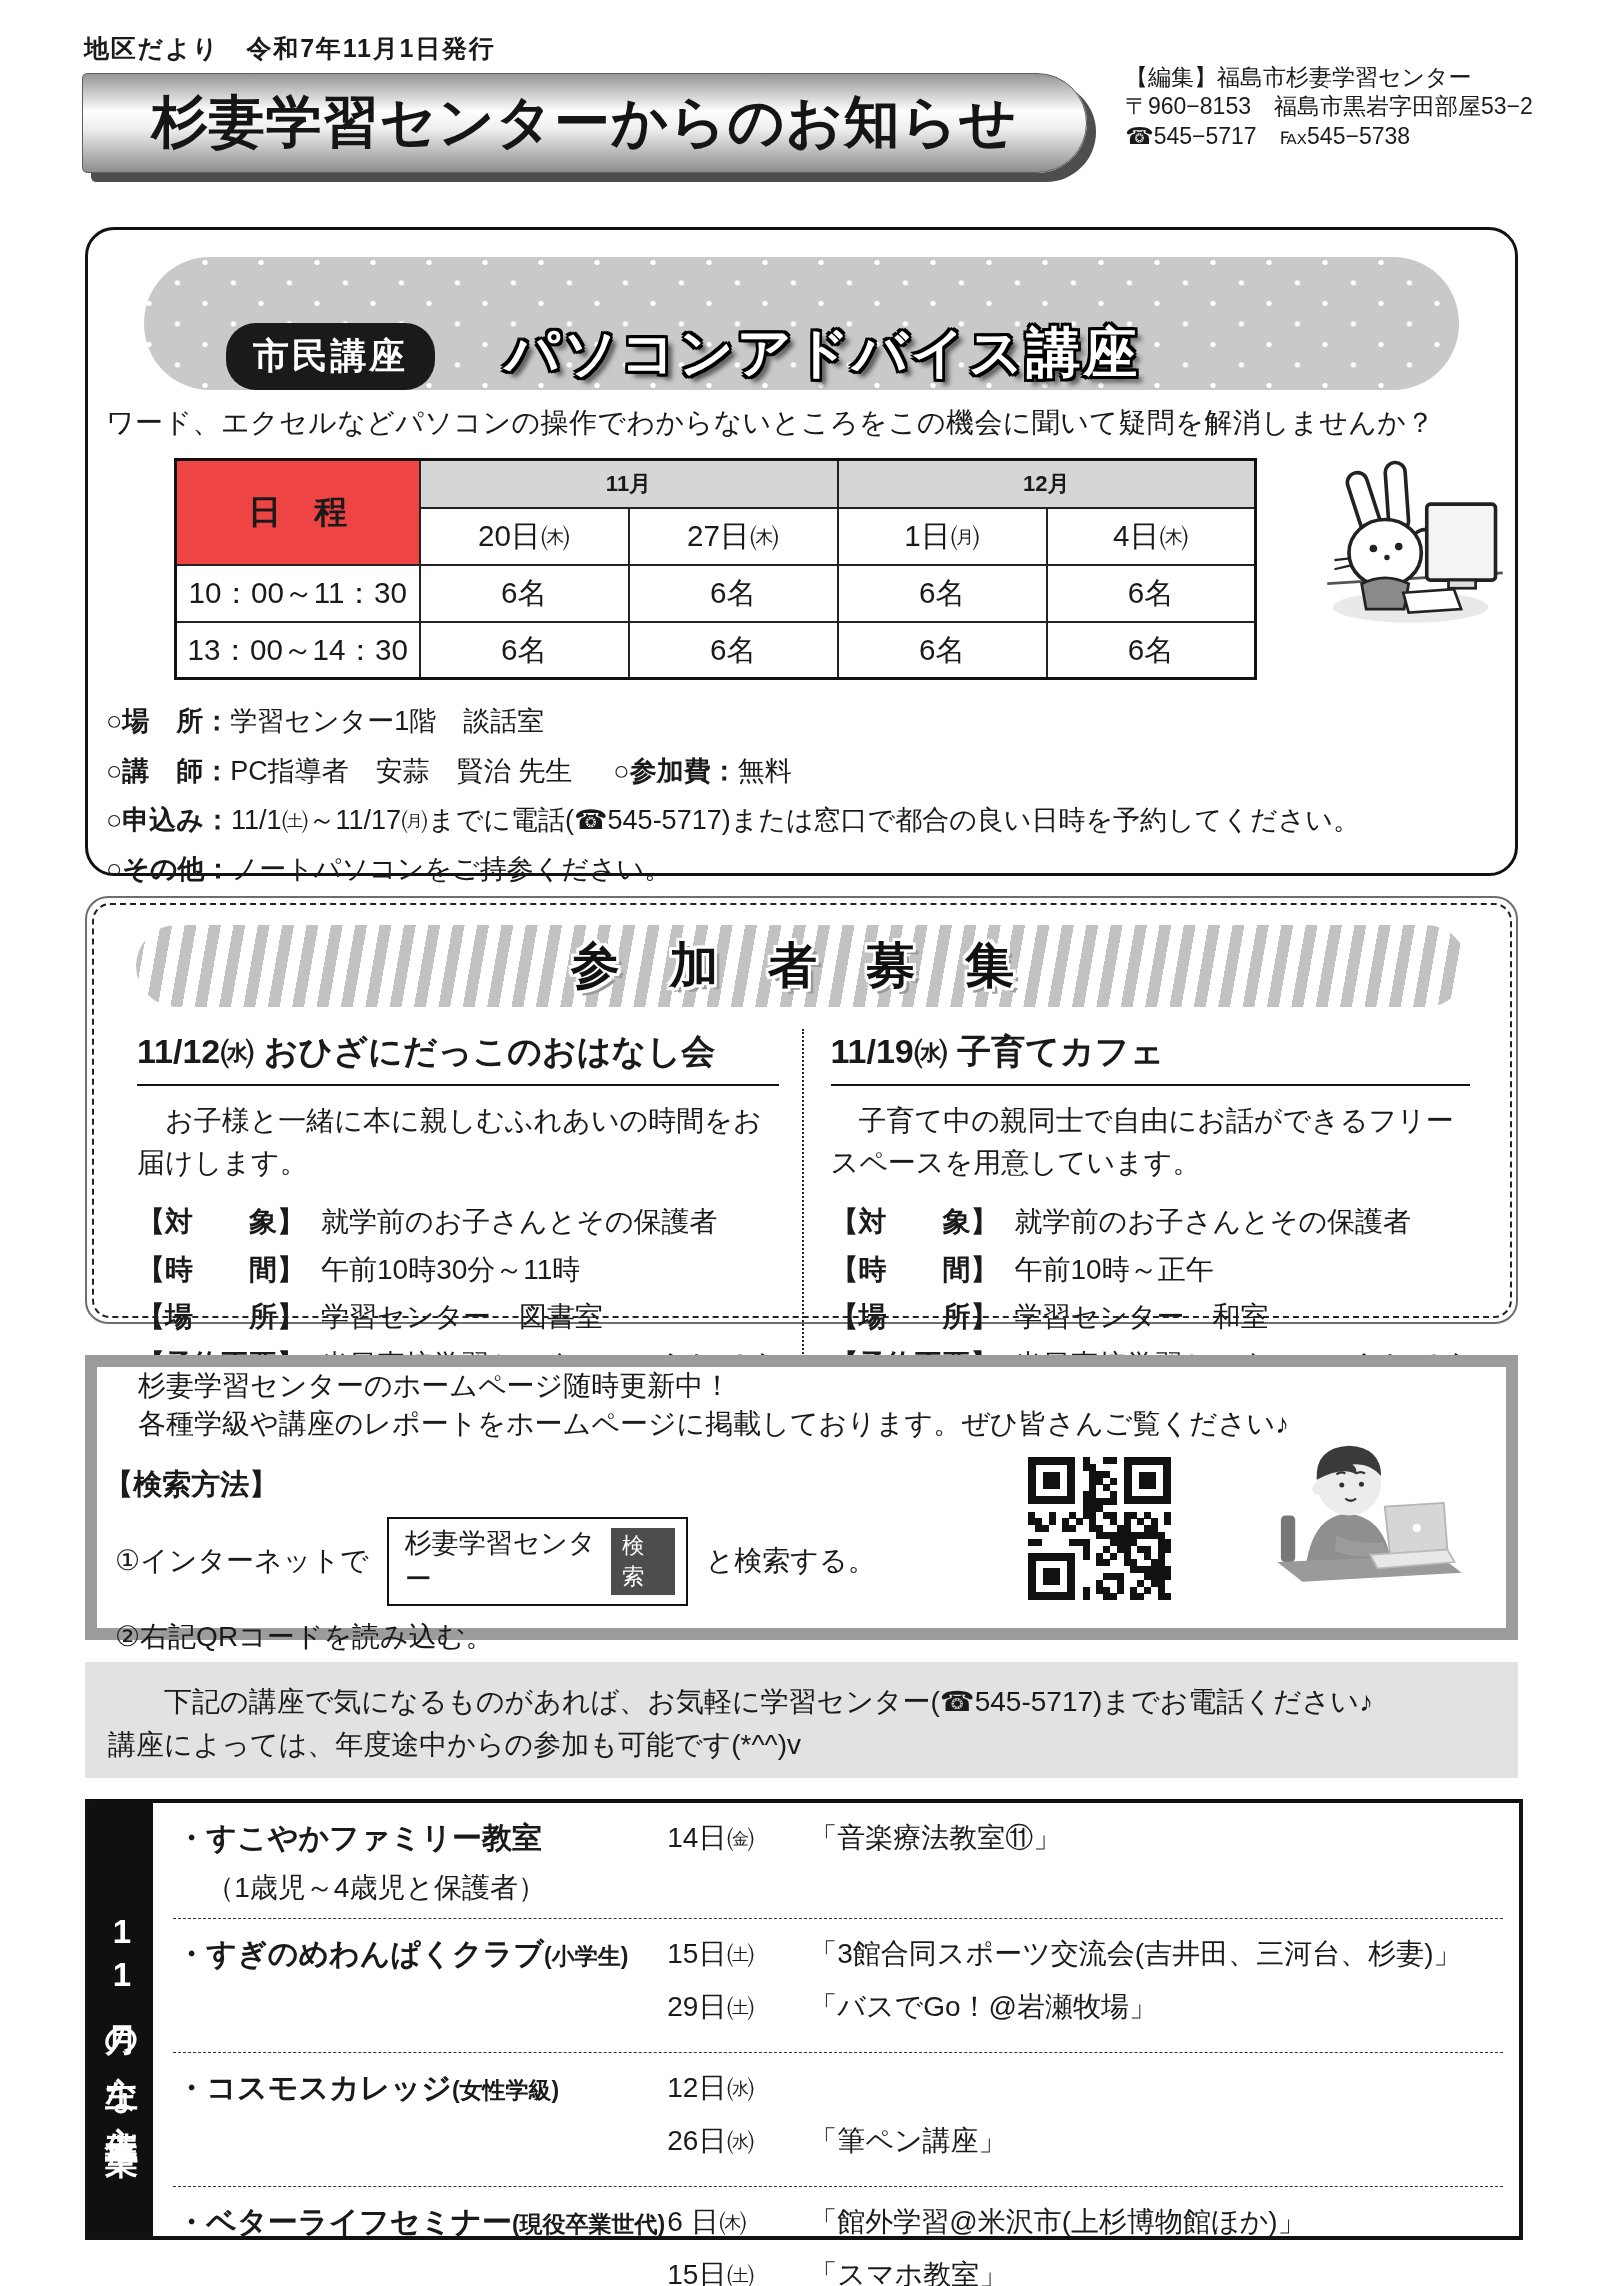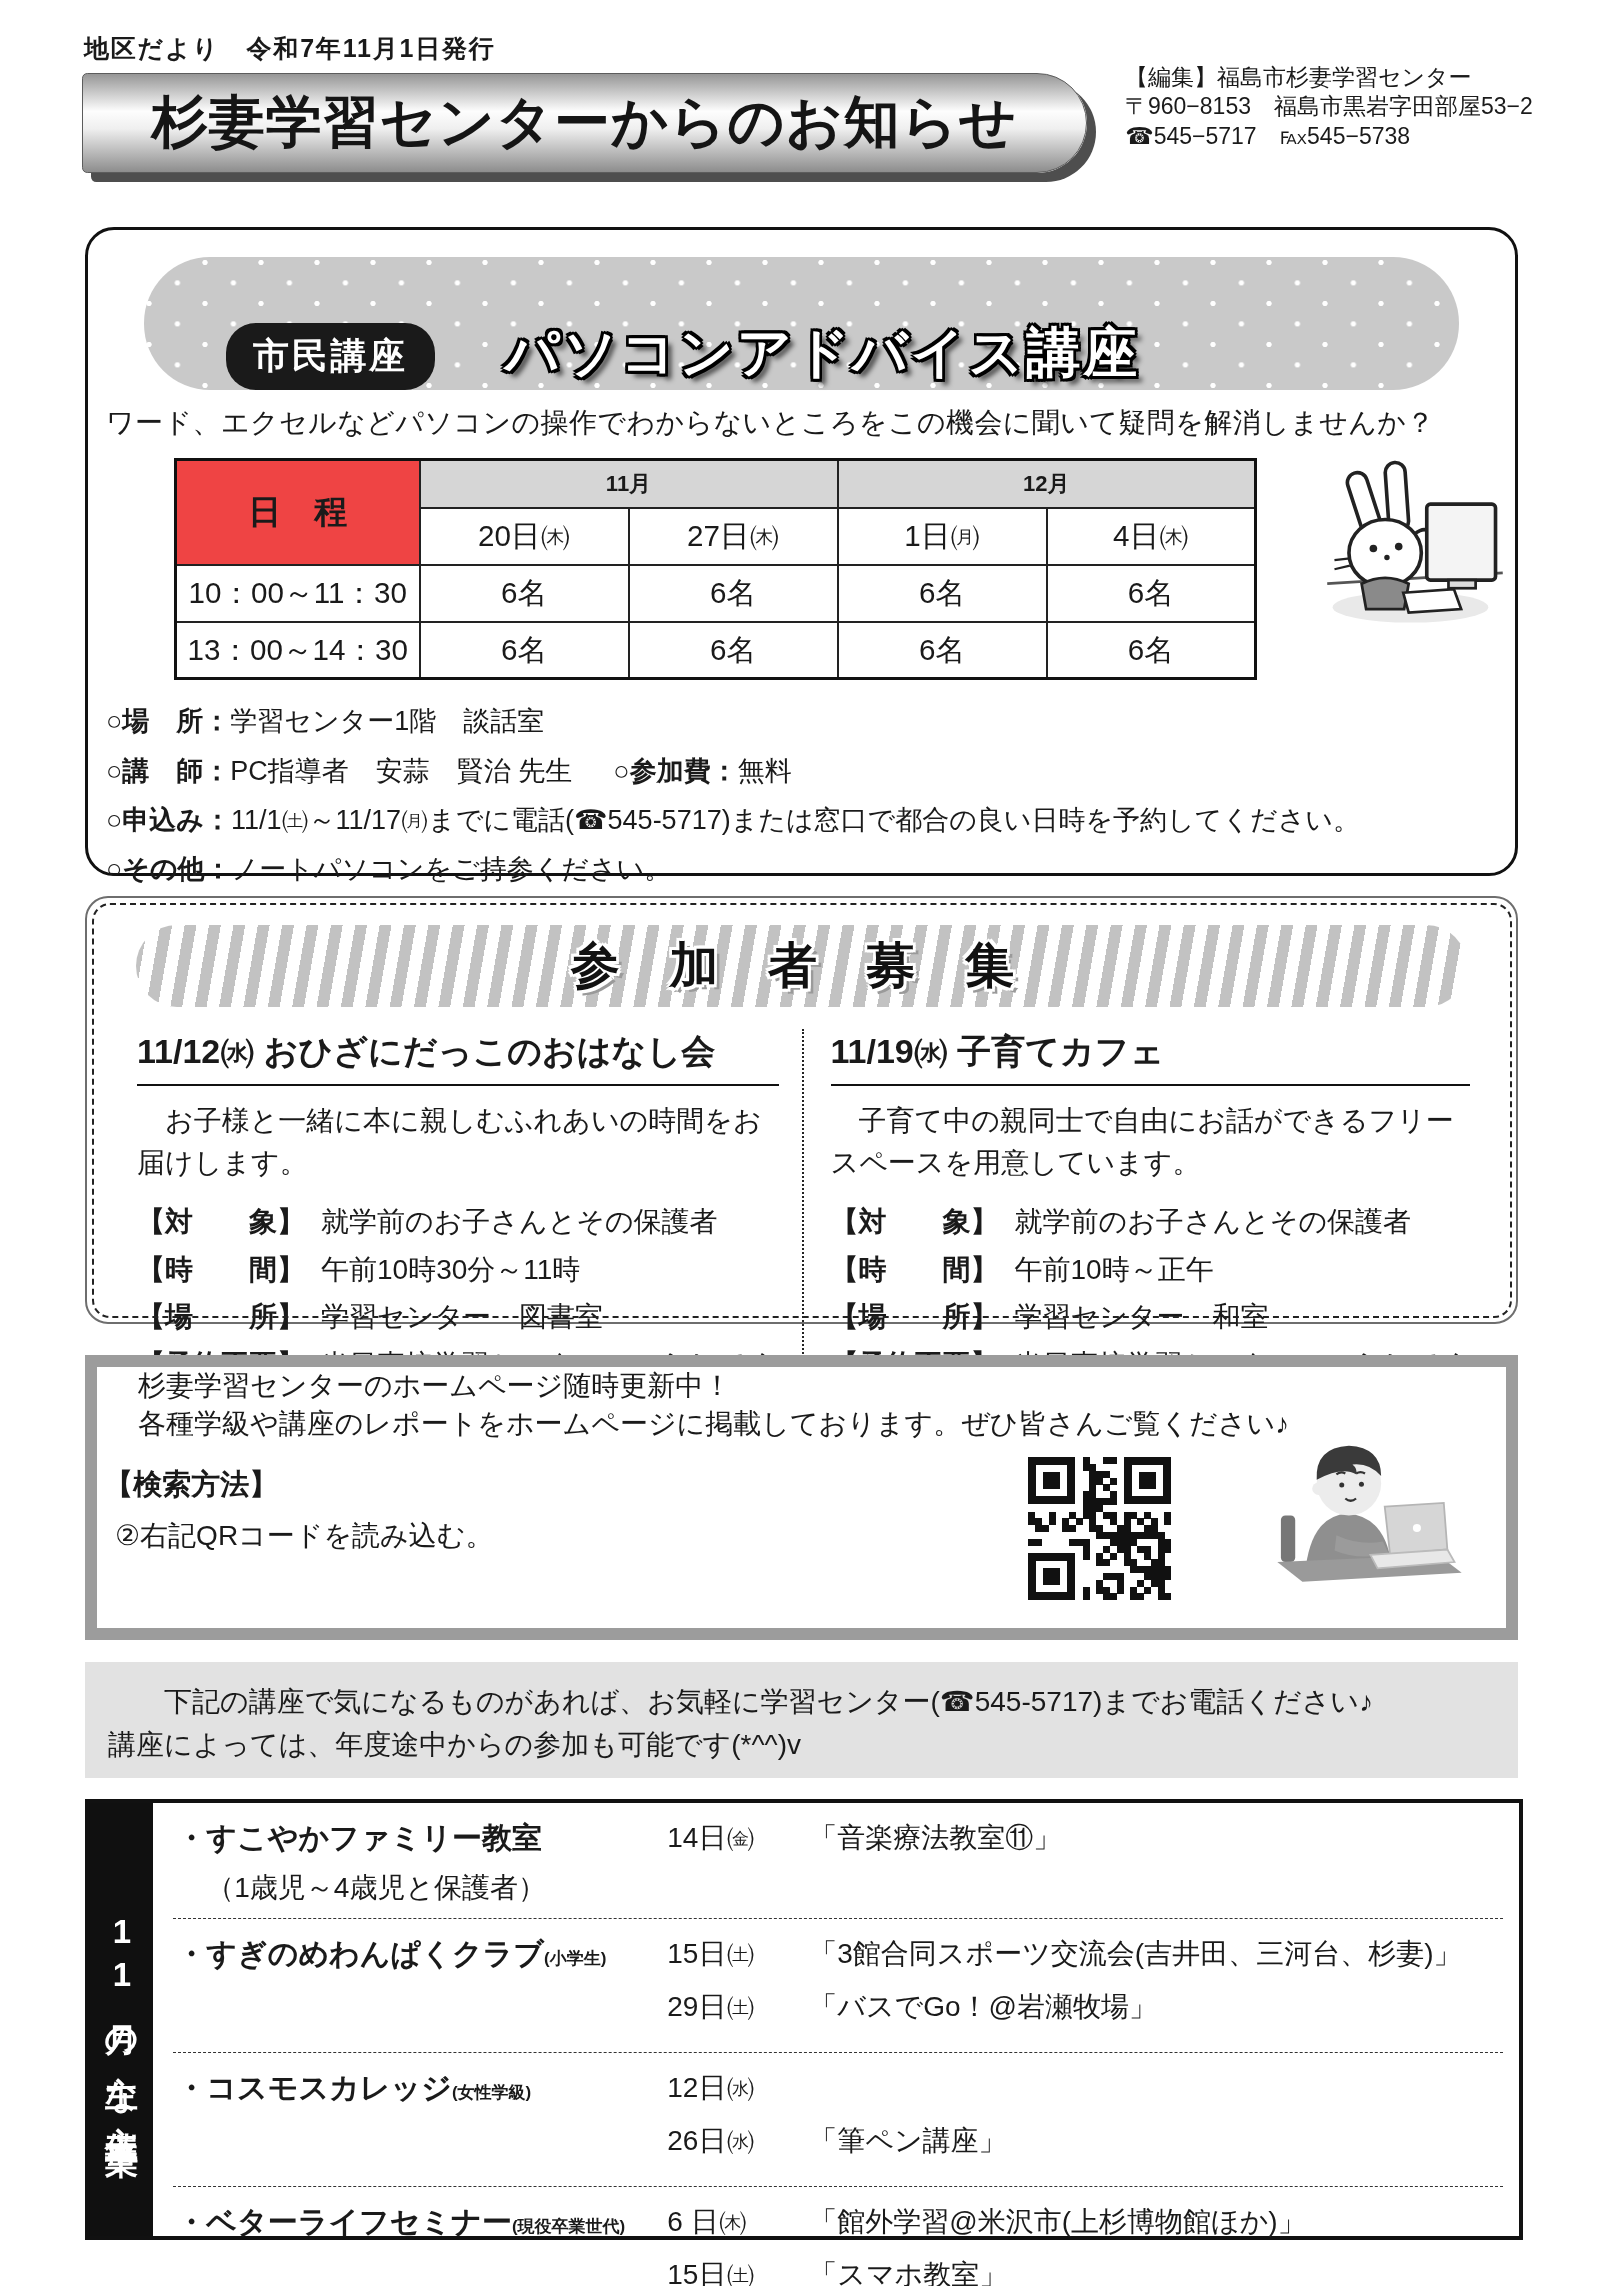--- a/index.html
+++ b/index.html
@@ -90,21 +90,21 @@
   
   .events { position:absolute; left:85px; top:1799px; width:1438px; height:441px;
             border:4.5px solid #111; background:#fff; display:flex; }
   .side { width:64px; background:#101010; display:flex; align-items:center; justify-content:center; }
   .side-text { writing-mode:vertical-rl; text-orientation:upright; color:#fff;
                font-size:33px; font-weight:900; letter-spacing:6.3px; }
   .etable { flex:1; padding:0 16px 0 19.7px; display:flex; flex-direction:column; }
   .erow { display:flex; padding:15px 3.6px 11.6px 3.6px; border-bottom:1.8px dashed #333; }
   .erow:last-child { border-bottom:none; }
   .ename { flex:0 0 491px; font-size:30px; font-weight:800; line-height:1.3; }
-  .esuffix { font-size:17px; }
+  .esuffix { font-size:23px; }
   .esub { font-size:28px; font-weight:400; margin:13px 0 0 30px; }
   .esched { flex:1; font-size:28px; }
   .sline { display:flex; line-height:1.45; margin-bottom:12.5px; }
   .sdate { flex:0 0 142px; }
   .sevent { flex:1; }
 </style>
 </head>
 <body>
 
 <div class="page">
@@ -239,20 +239,28 @@
             </div>
         </div>
       </div>
     </div>
   </div>
 
   <div class="homepage">
     <div class="hp-line">杉妻学習センターのホームページ随時更新中！</div>
     <div class="hp-line">各種学級や講座のレポートをホームページに掲載しております。ぜひ皆さんご覧ください♪</div>
     <div class="hp-method">【検索方法】</div>
+    <div class="hp-step">
+      <span>①インターネットで</span>
+      <span class="search-box">
+        <span class="q">杉妻学習センター</span>
+        <span class="search-btn">検索</span>
+      </span>
+      <span>と検索する。</span>
+    </div>
     <div class="hp-step">
       <span>②右記QRコードを読み込む。</span>
     </div>
     <div class="qr">
       <div class="qr-mods">
           <div style="left: 0px; top: 55px;"></div>
           <div style="left: 0px; top: 61px;"></div>
           <div style="left: 0px; top: 82px;"></div>
           <div style="left: 6.8px; top: 61px;"></div>
           <div style="left: 6.8px; top: 68px;"></div>

